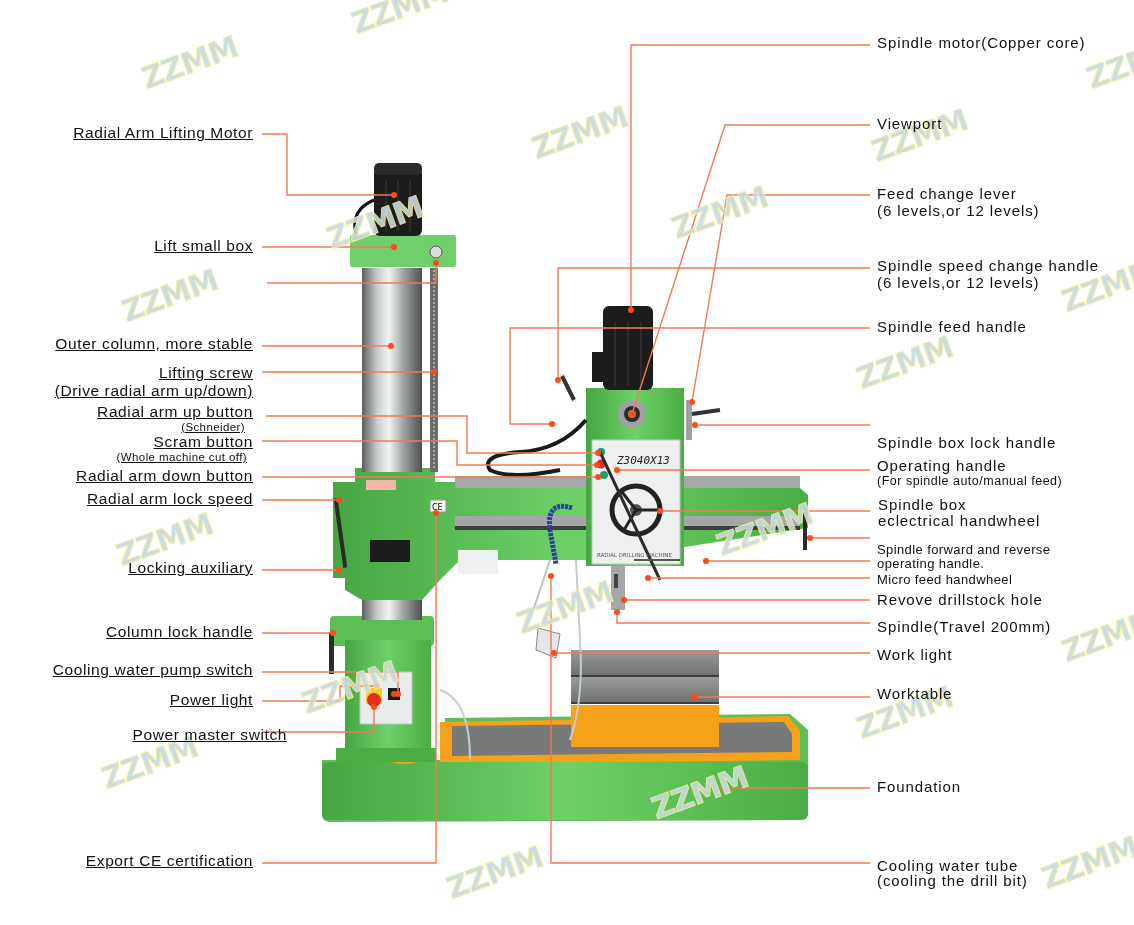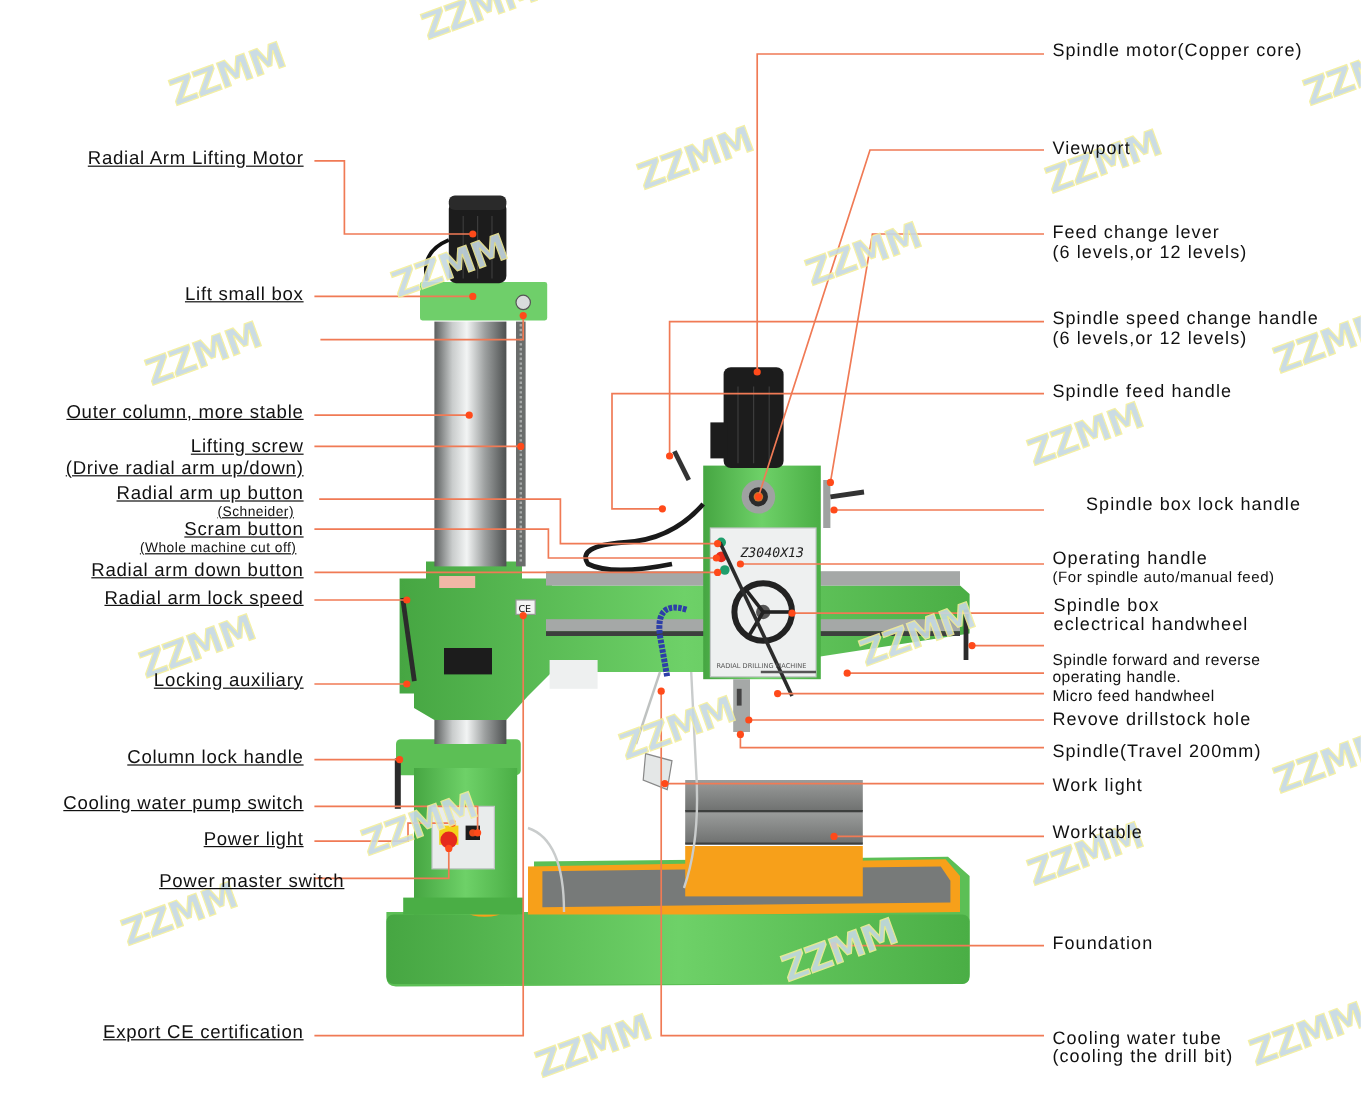--- a/index.html
+++ b/index.html
@@ -261,21 +261,21 @@
   <div class="lbl left" style="right:881px;top:661px;"><span>Cooling water pump switch</span></div>
   <div class="lbl left" style="right:881px;top:691px;"><span>Power light</span></div>
   <div class="lbl left" style="right:847px;top:726px;margin-left:48px;"><span>Power master switch</span></div>
   <div class="lbl left" style="right:881px;top:852px;"><span>Export CE certification</span></div>
 
   <div class="lbl right" style="left:877px;top:34px;"><span>Spindle motor(Copper core)</span></div>
   <div class="lbl right" style="left:877px;top:115px;"><span>Viewport</span></div>
   <div class="lbl right" style="left:877px;top:185px;"><span>Feed change lever</span><span class="sub">(6 levels,or 12 levels)</span></div>
   <div class="lbl right" style="left:877px;top:257px;"><span>Spindle speed change handle</span><span class="sub">(6 levels,or 12 levels)</span></div>
   <div class="lbl right" style="left:877px;top:318px;"><span>Spindle feed handle</span></div>
-  <div class="lbl right" style="left:877px;top:412px;margin-left:28px;"><span>Spindle box lock handle</span></div>
+  <div class="lbl right" style="left:877px;top:434px;"><span>Spindle box lock handle</span></div>
   <div class="lbl right" style="left:877px;top:457px;"><span>Operating handle</span><span class="sub small">(For spindle auto/manual feed)</span></div>
   <div class="lbl right" style="left:878px;top:497px;line-height:1.05;"><span>Spindle box</span><span class="sub">eclectrical handwheel</span></div>
   <div class="lbl right compact" style="left:877px;top:543px;"><span>Spindle forward and reverse</span><span class="sub">operating handle.</span></div>
   <div class="lbl right compact" style="left:877px;top:573px;"><span>Micro feed handwheel</span></div>
   <div class="lbl right" style="left:877px;top:591px;"><span>Revove drillstock hole</span></div>
   <div class="lbl right" style="left:877px;top:618px;"><span>Spindle(Travel 200mm)</span></div>
   <div class="lbl right" style="left:877px;top:646px;"><span>Work light</span></div>
   <div class="lbl right" style="left:877px;top:685px;"><span>Worktable</span></div>
   <div class="lbl right" style="left:877px;top:778px;"><span>Foundation</span></div>
   <div class="lbl right" style="left:877px;top:858px;line-height:1.0;"><span>Cooling water tube</span><span class="sub">(cooling the drill bit)</span></div>

